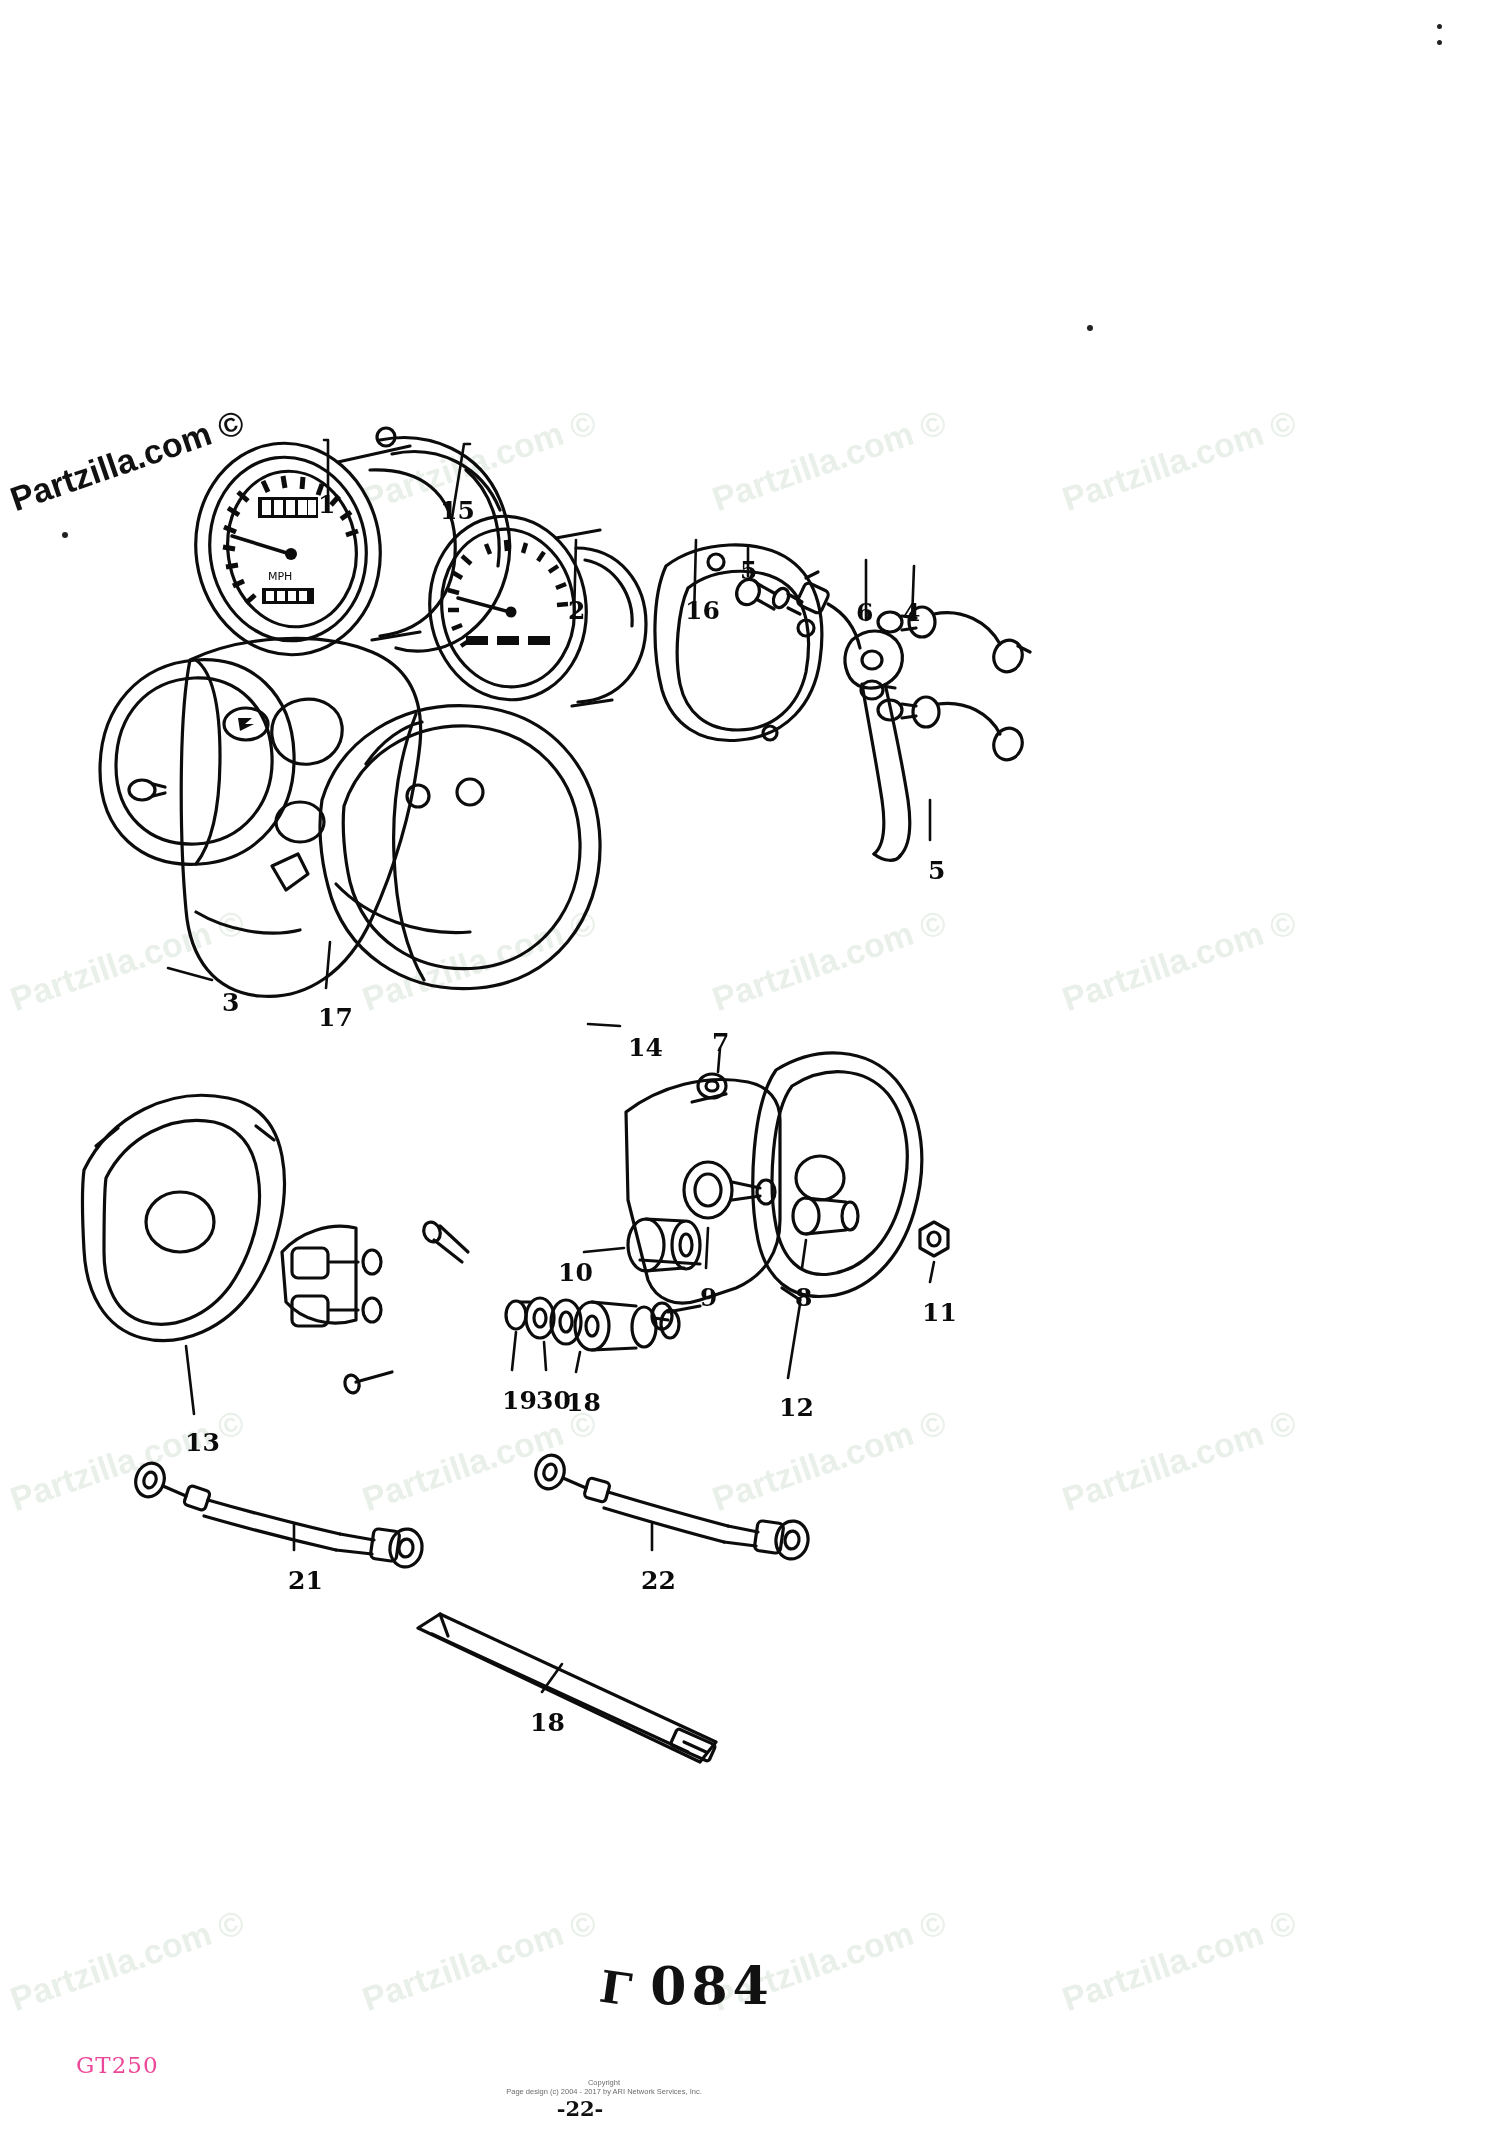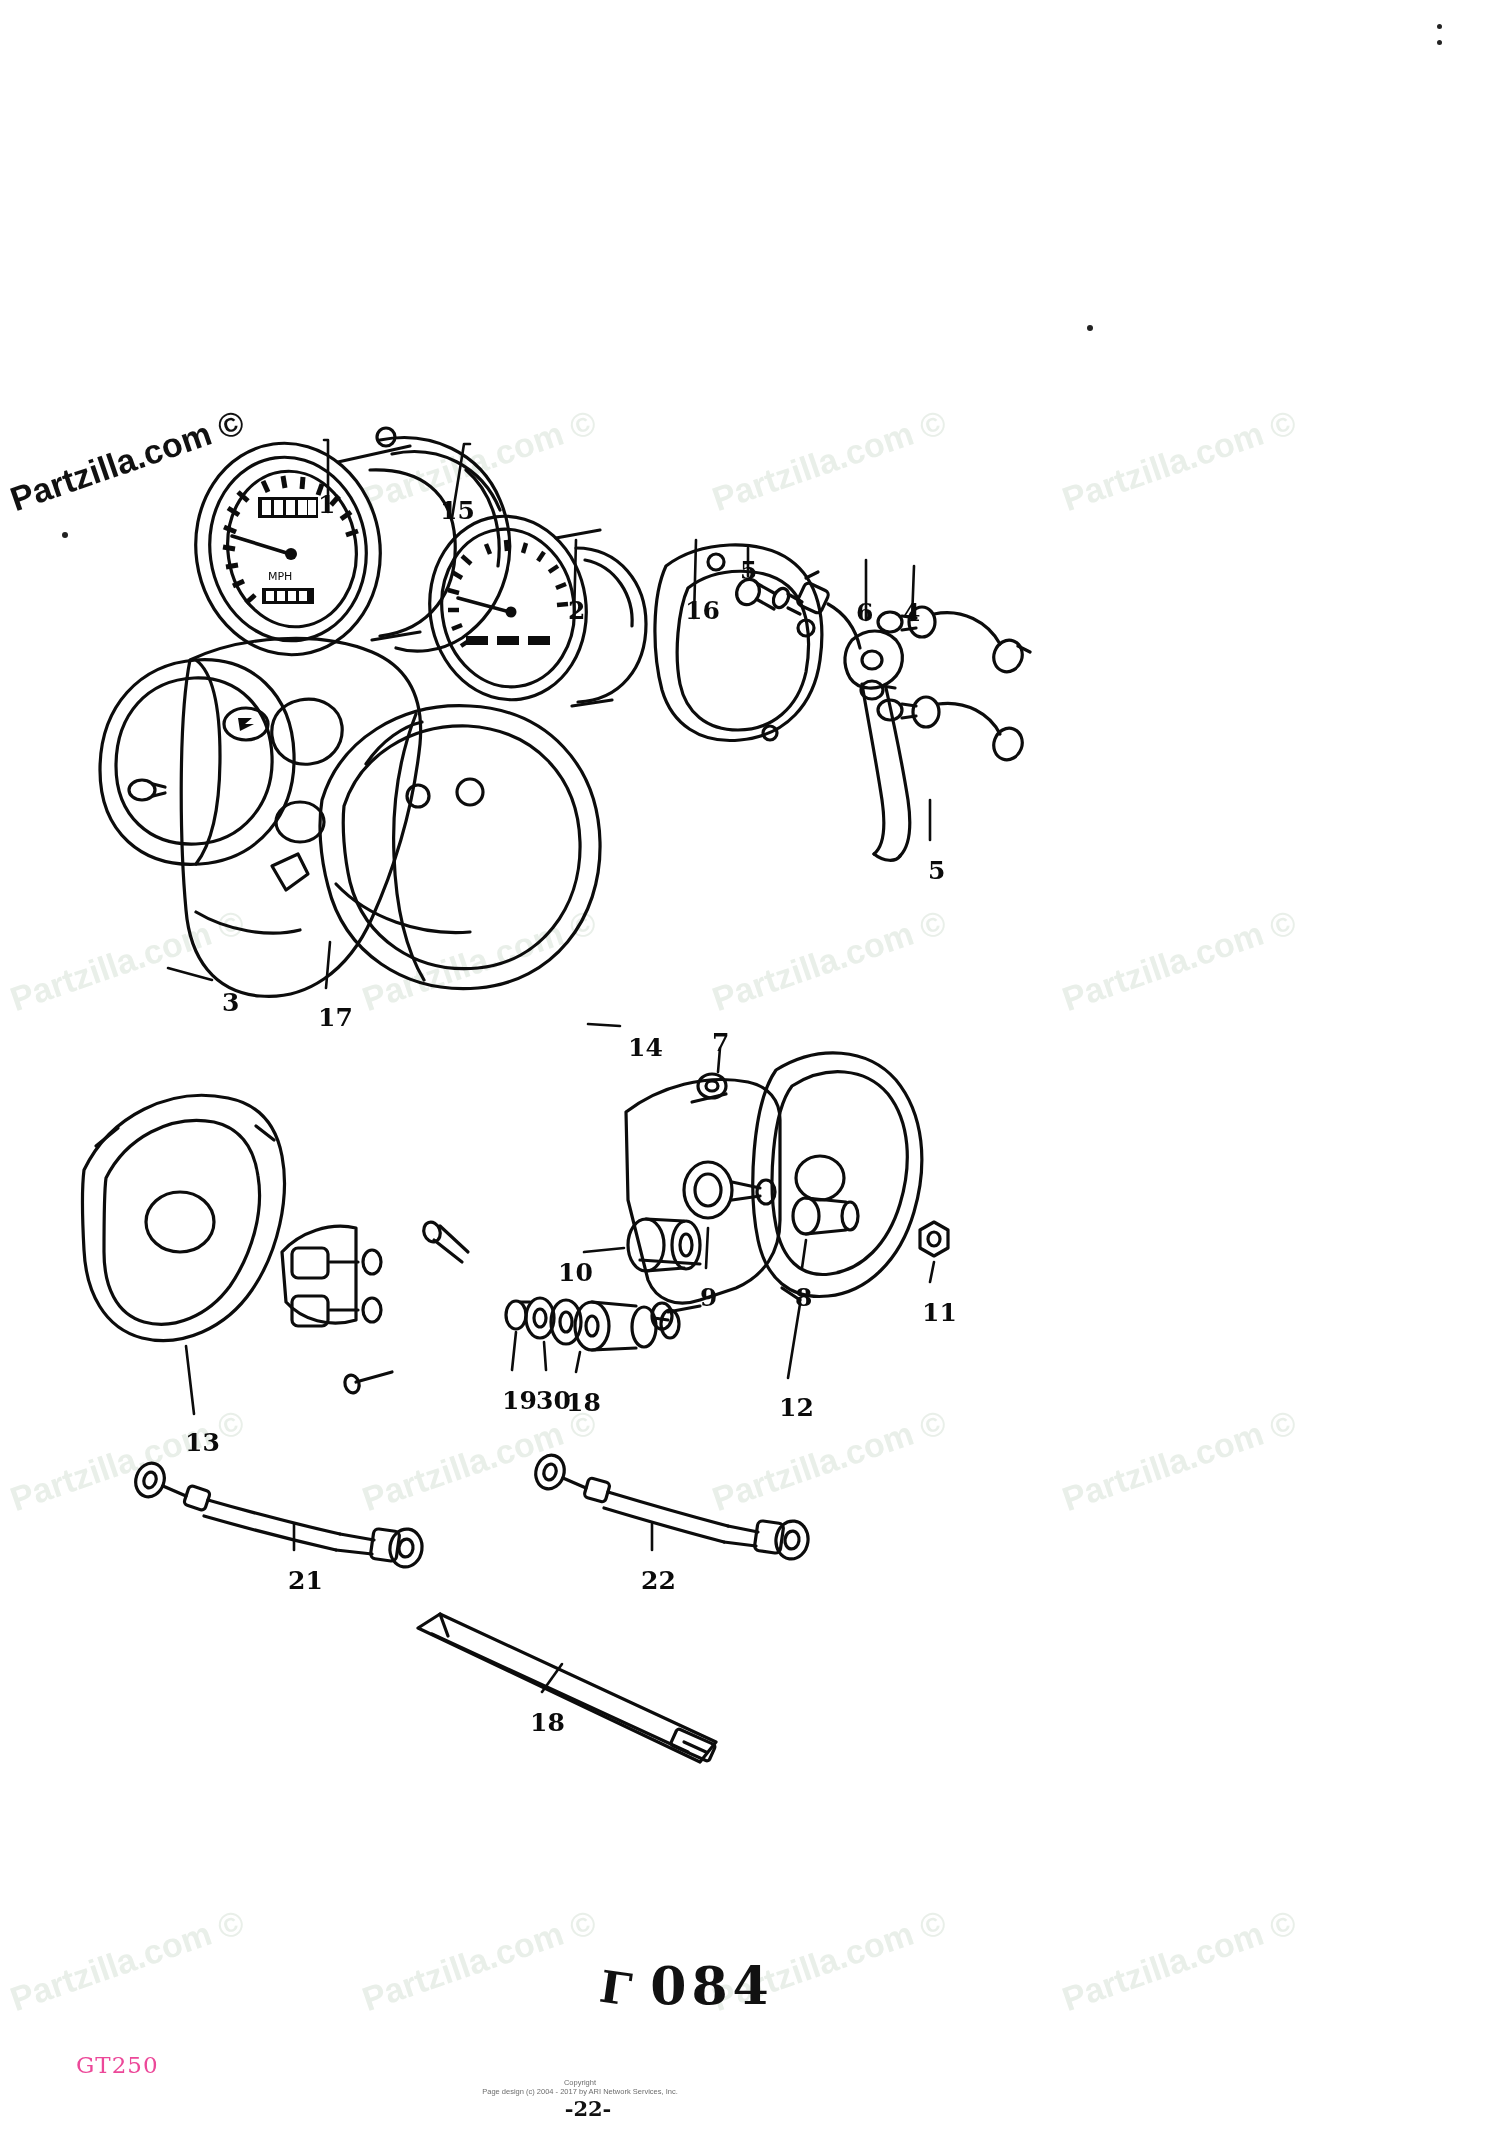--- a/index.html
+++ b/index.html
@@ -39,27 +39,27 @@
   .wm.dark{color:#111;}
   
   .footer-model{
     position:absolute;left:76px;top:2052px;
     font-family:"DejaVu Serif",serif;
     font-size:23px;color:#ec4899;letter-spacing:1px;
   }
   .footer-copy{
     position:absolute;left:0;top:2078px;width:1160px;
     text-align:center;
-    font-size:7.5px;line-height:9px;color:#6d6d6d;
+    font-size:7.5px;line-height:9px;color:#6d6d6d;padding-left:24px;
   }
   .pagenum{
     position:absolute;left:0;top:2096px;width:1160px;
     text-align:center;
     font-family:"DejaVu Serif",serif;
-    font-weight:bold;font-size:21px;color:#111;padding-left:8px;
+    font-weight:bold;font-size:21px;color:#111;
   }
   .handnum{
     position:absolute;left:600px;top:1955px;
     font-family:"DejaVu Serif",serif;
     font-weight:bold;font-size:52px;color:#111;
     letter-spacing:5px;
   }
   .handnum .hook{
     display:inline-block;transform:rotate(8deg);font-size:44px;
     margin-right:14px;

